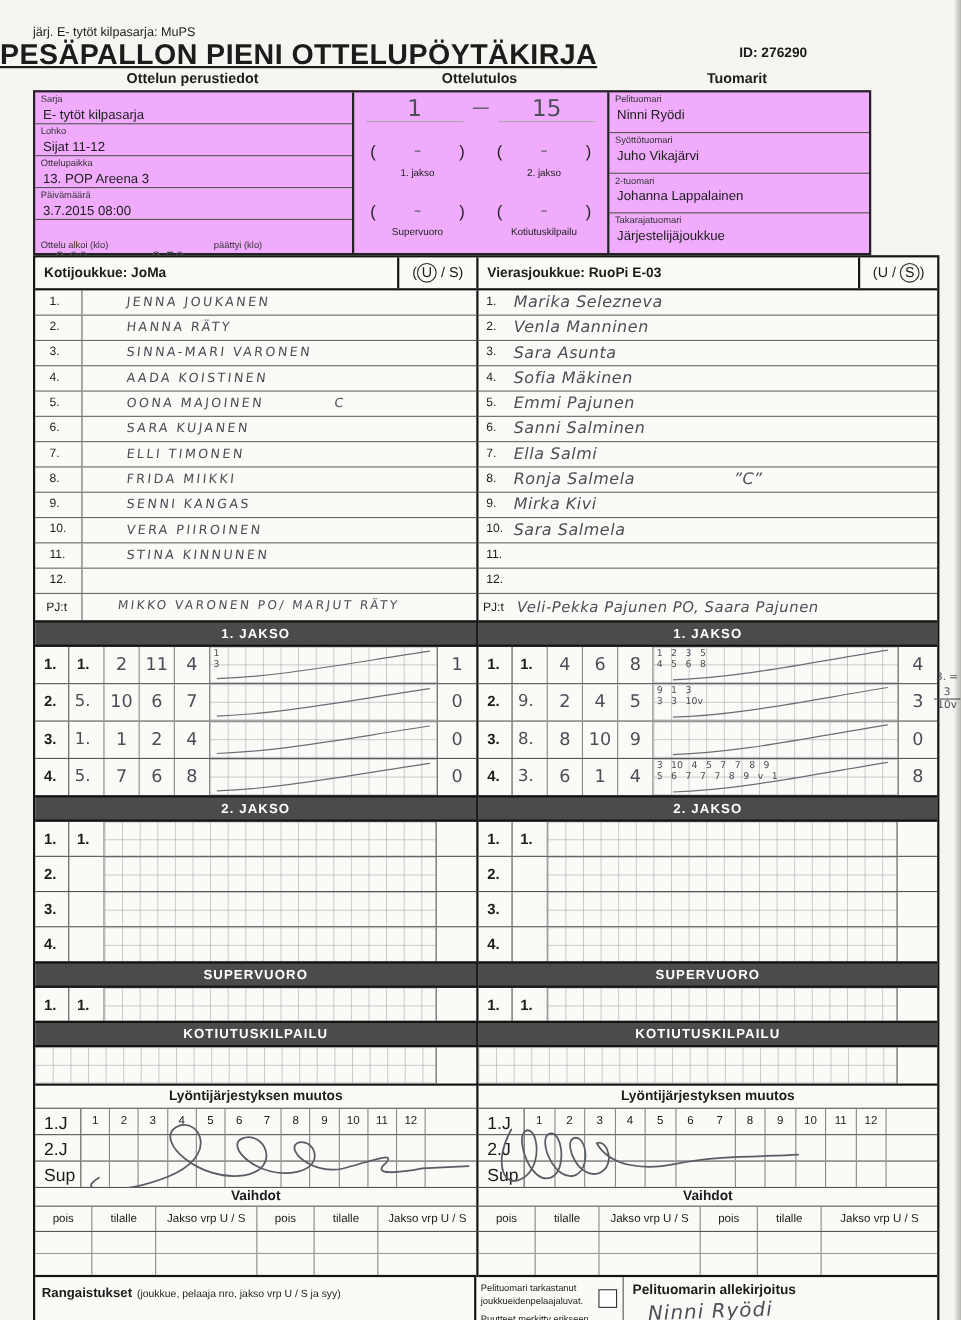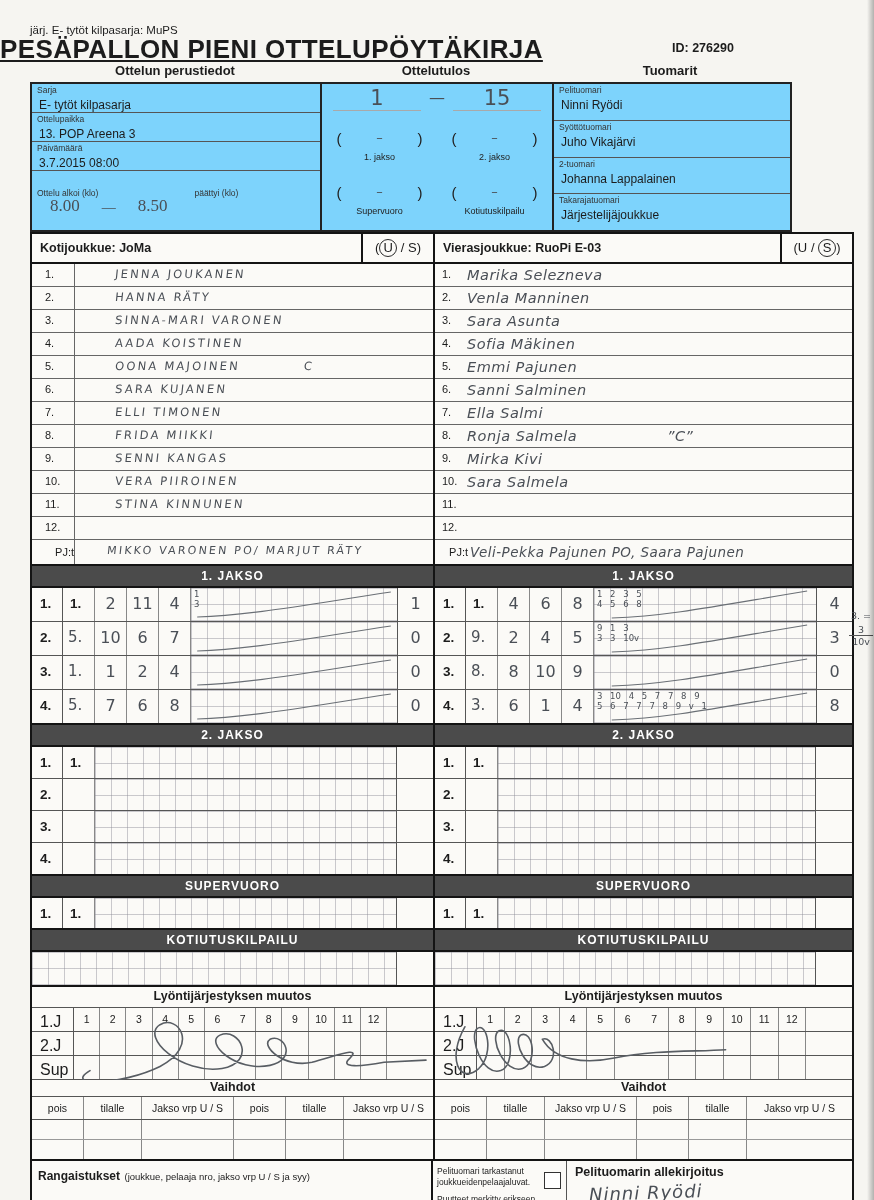--- a/index.html
+++ b/index.html
@@ -13,21 +13,21 @@
   .hw-script{font-size:14.5px;font-style:italic;letter-spacing:.5px;display:inline-block;}
   
   .org{position:absolute;left:30px;top:24px;font-size:11.5px;}
   .title{position:absolute;left:0;right:100px;top:34px;text-align:left;font-size:26px;
          font-weight:bold;letter-spacing:.4px;text-decoration:underline;}
   .docid{position:absolute;left:672px;top:41px;font-size:12.5px;font-weight:bold;}
   .colhead{position:absolute;top:63px;font-weight:bold;font-size:13px;text-align:center;}
   .ch-basics{left:30px;width:290px;} .ch-result{left:320px;width:232px;} .ch-umpires{left:552px;width:236px;}
   
   .infobox{position:absolute;left:30px;top:82px;width:758px;height:146px;border:2px solid #222;
-           display:flex;background:#7dd3fc;}
+           display:flex;background:#f0abfc;}
   .basics{width:288px;border-right:2px solid #222;display:flex;flex-direction:column;}
   .fieldrow{height:27px;border-bottom:1px solid #555;padding:1px 5px 0;}
   .lastrow{flex:1;border-bottom:none;position:relative;margin-top:16px;}
   .flabel{font-size:8.5px;color:#333;display:block;}
   .fvalue{font-size:12px;margin-left:2px;}
   .timelabels{display:flex;font-size:8.5px;color:#333;}
   .timelabels span:nth-child(2){margin-left:96px;}
   .timevals{position:absolute;left:18px;top:9px;display:flex;align-items:flex-end;font-size:17px;font-family:Liberation Serif, serif;}
   .timevals .dash{margin:0 22px;font-size:14px;}
   .resultcol{width:230px;border-right:2px solid #222;position:relative;}
@@ -57,21 +57,21 @@
   .prow{height:22px;border-bottom:1px solid #666;display:flex;position:relative;}
   .pnum{font-size:11px;padding-top:4px;}
   .h-home .pnum{width:43px;border-right:1px solid #666;padding-left:13px;box-sizing:border-box;}
   .h-away .pnum{width:28px;padding-left:7px;box-sizing:border-box;}
   .pname{padding-top:3px;white-space:nowrap;}
   .h-home .pname{padding-left:40px;}
   .h-away .pname{padding-left:4px;}
   .mark{position:absolute;top:3px;}
   .h-home .mark{left:272px;} .h-away .mark{left:232px;}
   .pjrow{height:24px;display:flex;position:relative;}
-  .pjlabel{font-size:11px;padding-top:6px;text-align:right;}
+  .pjlabel{font-size:11px;padding-top:6px;}
   .h-home .pjlabel{width:43px;border-right:1px solid #666;padding-left:10px;box-sizing:border-box;}
   .h-away .pjlabel{width:33px;padding-left:4px;box-sizing:border-box;}
   .pjtext{padding-top:4px;white-space:nowrap;}
   .h-home .pjtext{padding-left:32px;font-size:11px;}
   .h-away .pjtext{padding-left:2px;font-size:13.5px;}
   
   .jbar{height:20px;background:#4b4b4b;color:#fff;font-weight:bold;font-size:12px;
         letter-spacing:1px;text-align:center;line-height:20px;border-top:2px solid #141414;border-bottom:2px solid #141414;}
   
   .finegrid{background-image:linear-gradient(to right,rgba(140,140,150,.45) 1px,transparent 1px),
@@ -142,20 +142,24 @@
   <div class="colhead ch-result">Ottelutulos</div>
   <div class="colhead ch-umpires">Tuomarit</div>
 
   <div class="infobox">
     <div class="basics">
       <div class="fieldrow">
         <span class="flabel">Sarja</span>
         <span class="fvalue">E- tytöt kilpasarja</span>
       </div>
       <div class="fieldrow">
+        <span class="flabel">Lohko</span>
+        <span class="fvalue">Sijat 11-12</span>
+      </div>
+      <div class="fieldrow">
         <span class="flabel">Ottelupaikka</span>
         <span class="fvalue">13. POP Areena 3</span>
       </div>
       <div class="fieldrow">
         <span class="flabel">Päivämäärä</span>
         <span class="fvalue">3.7.2015 08:00</span>
       </div>
       <div class="fieldrow lastrow">
         <div class="timelabels">
           <span>Ottelu alkoi (klo)</span>

